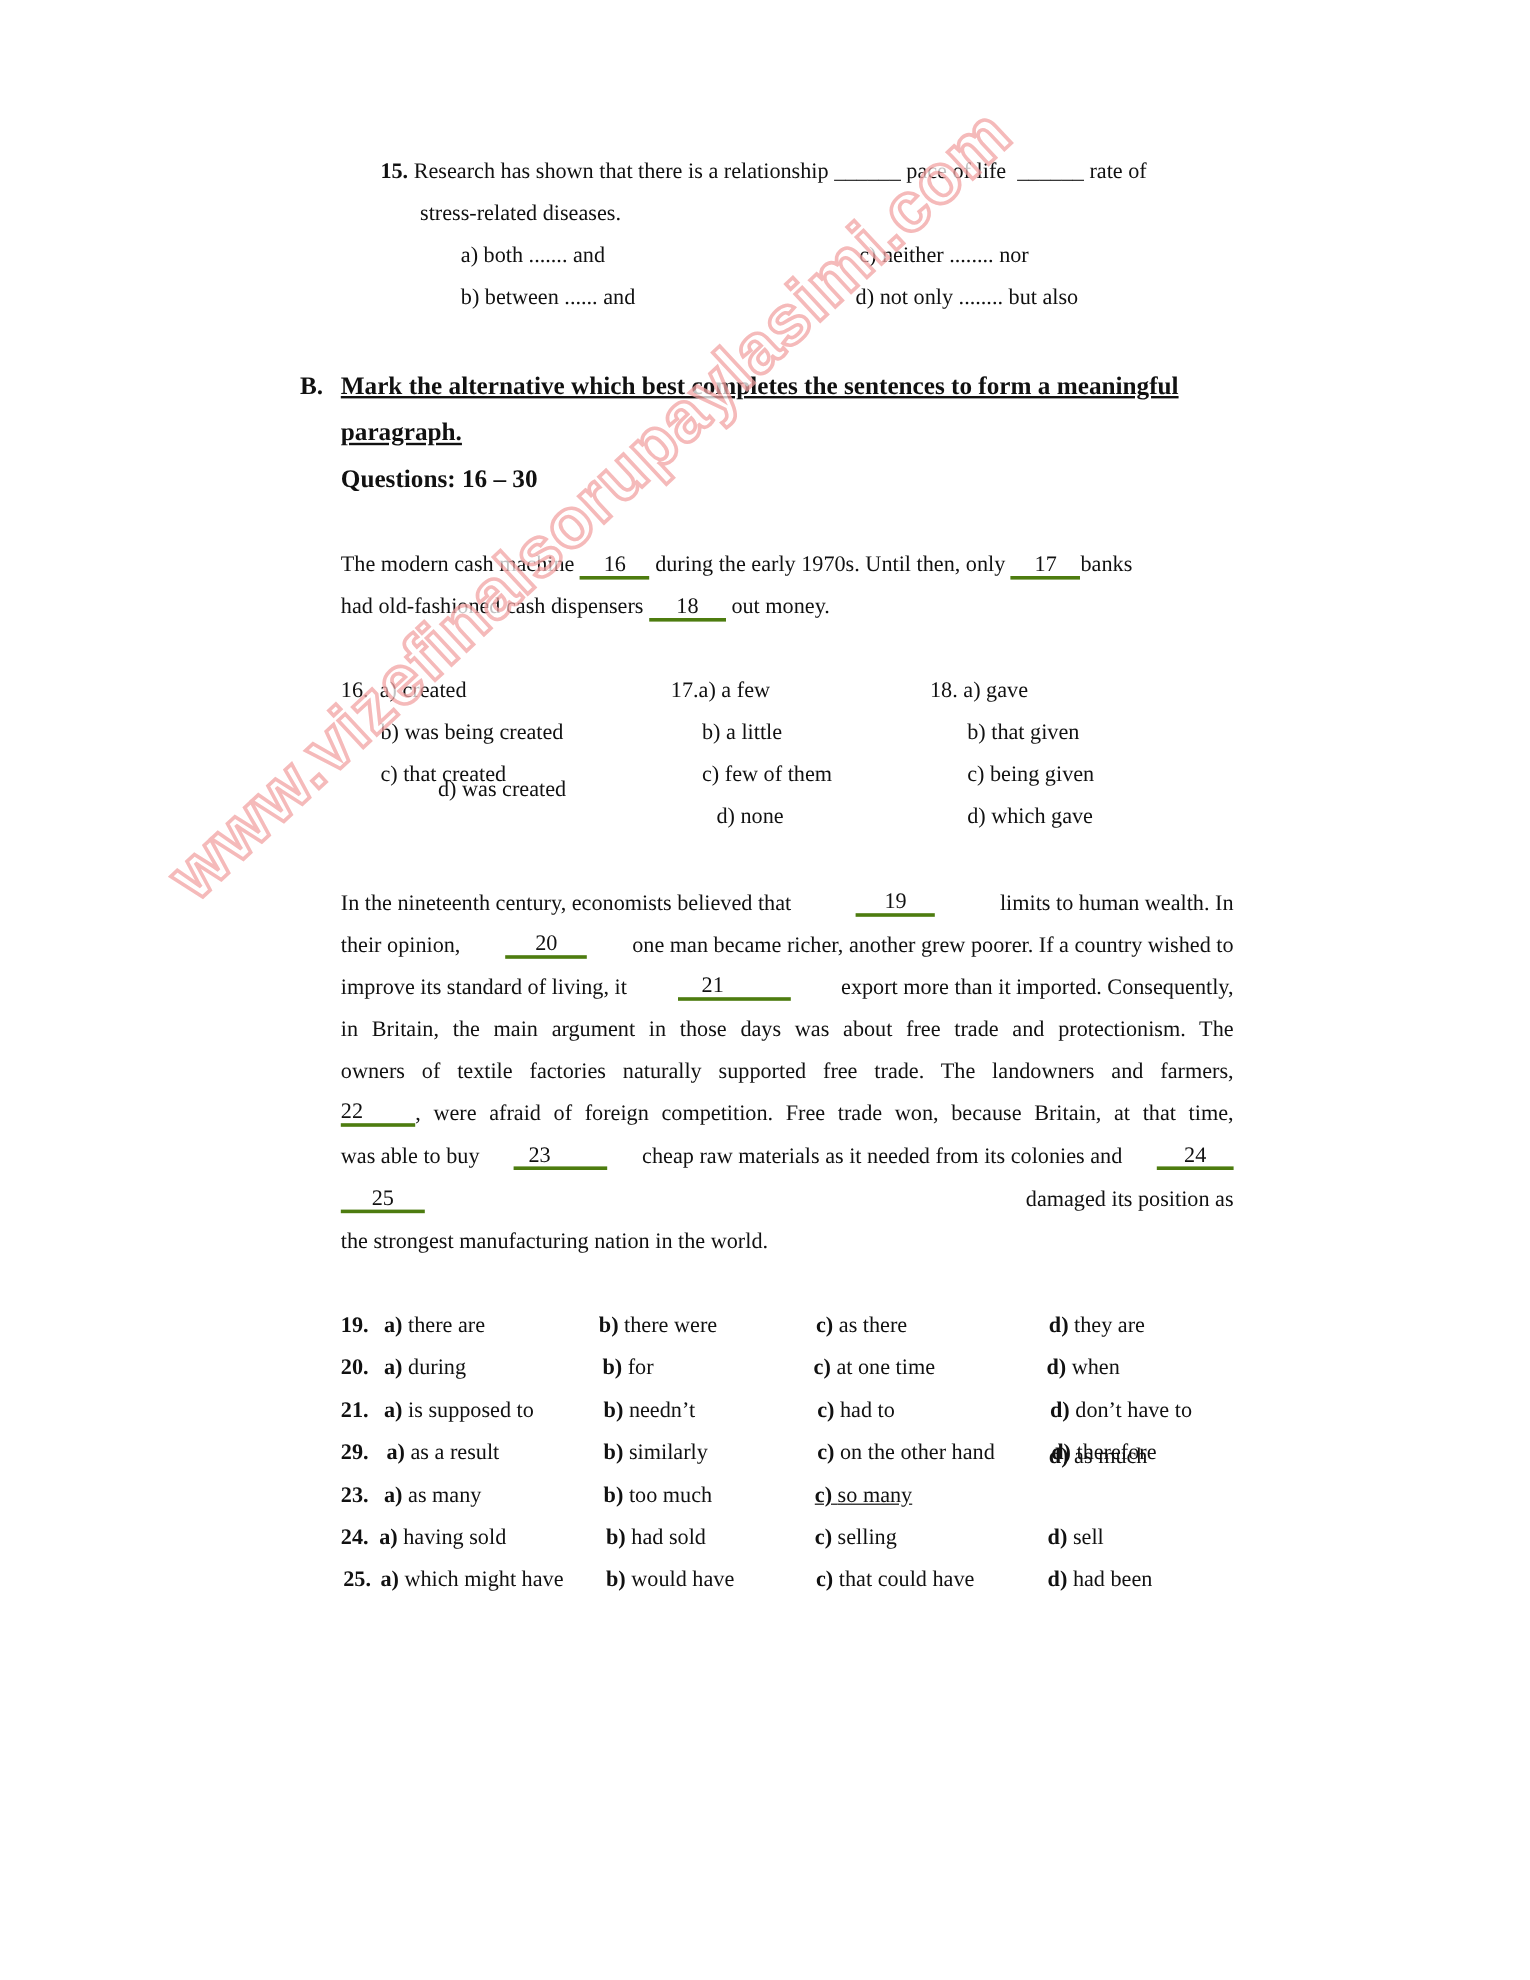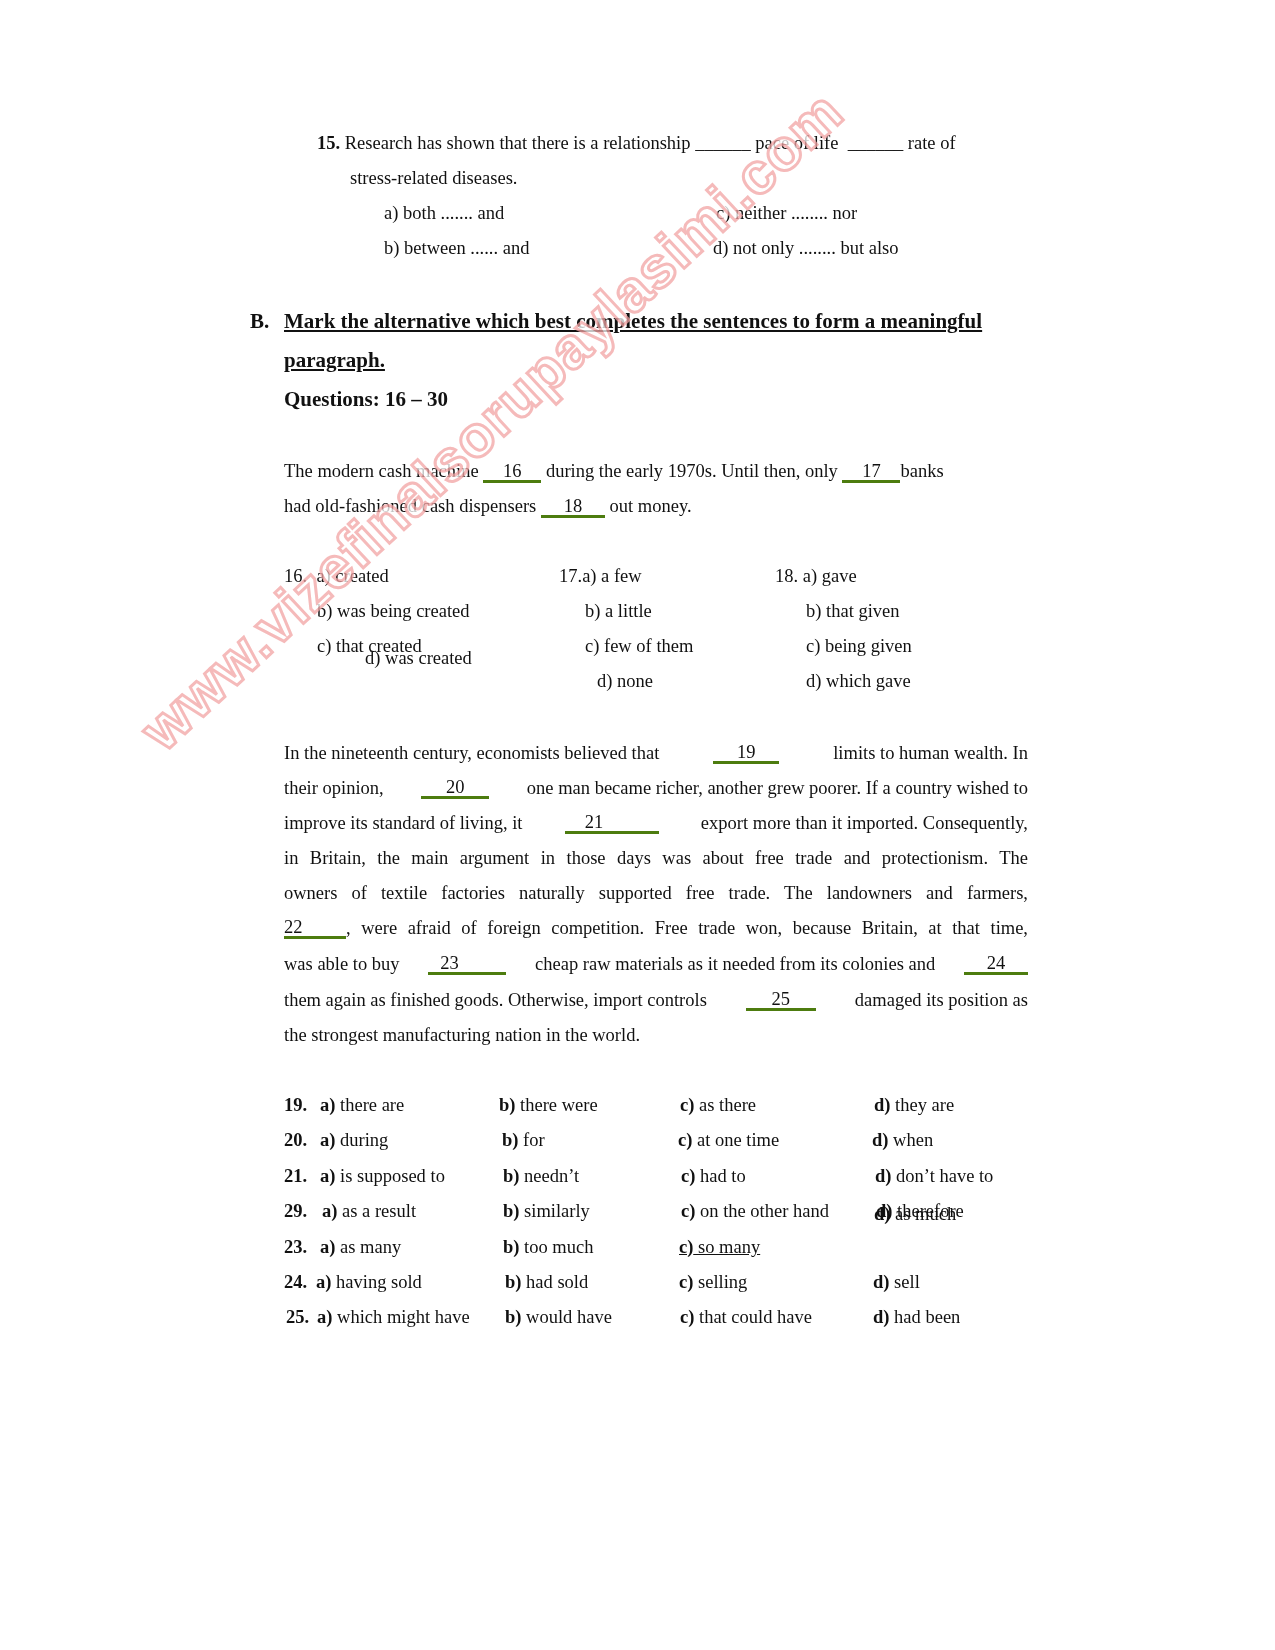--- a/index.html
+++ b/index.html
@@ -84,21 +84,20 @@
   <span class="blank" style="width:62px;text-align:left;">22</span>
   <span style="flex:1;text-align:justify;text-align-last:justify;">, were  afraid of  foreign competition. Free trade won, because Britain, at that time,</span>
 </div>
 <div class="abs just" style="left:284px;top:954px;">
   <span>was able to buy</span>
   <span class="blank" style="width:78px;text-align:left;padding-left:12px;box-sizing:border-box;">23</span>
   <span>cheap raw materials as it needed from its colonies and</span>
   <span class="blank" style="width:64px;">24</span>
 </div>
 <div class="abs just" style="left:284px;top:990px;">
-  <span>them again as finished goods. Otherwise, import controls</span>
   <span class="blank" style="width:70px;">25</span>
   <span>damaged its position as</span>
 </div>
 <div class="abs" style="left:284px;top:1025px;">the strongest manufacturing nation in the world.</div>
 
 <div id="opts2"></div>
 
 <div class="abs" style="left:284px;top:1095px;">
   <span class="b">19.</span>
 </div>

